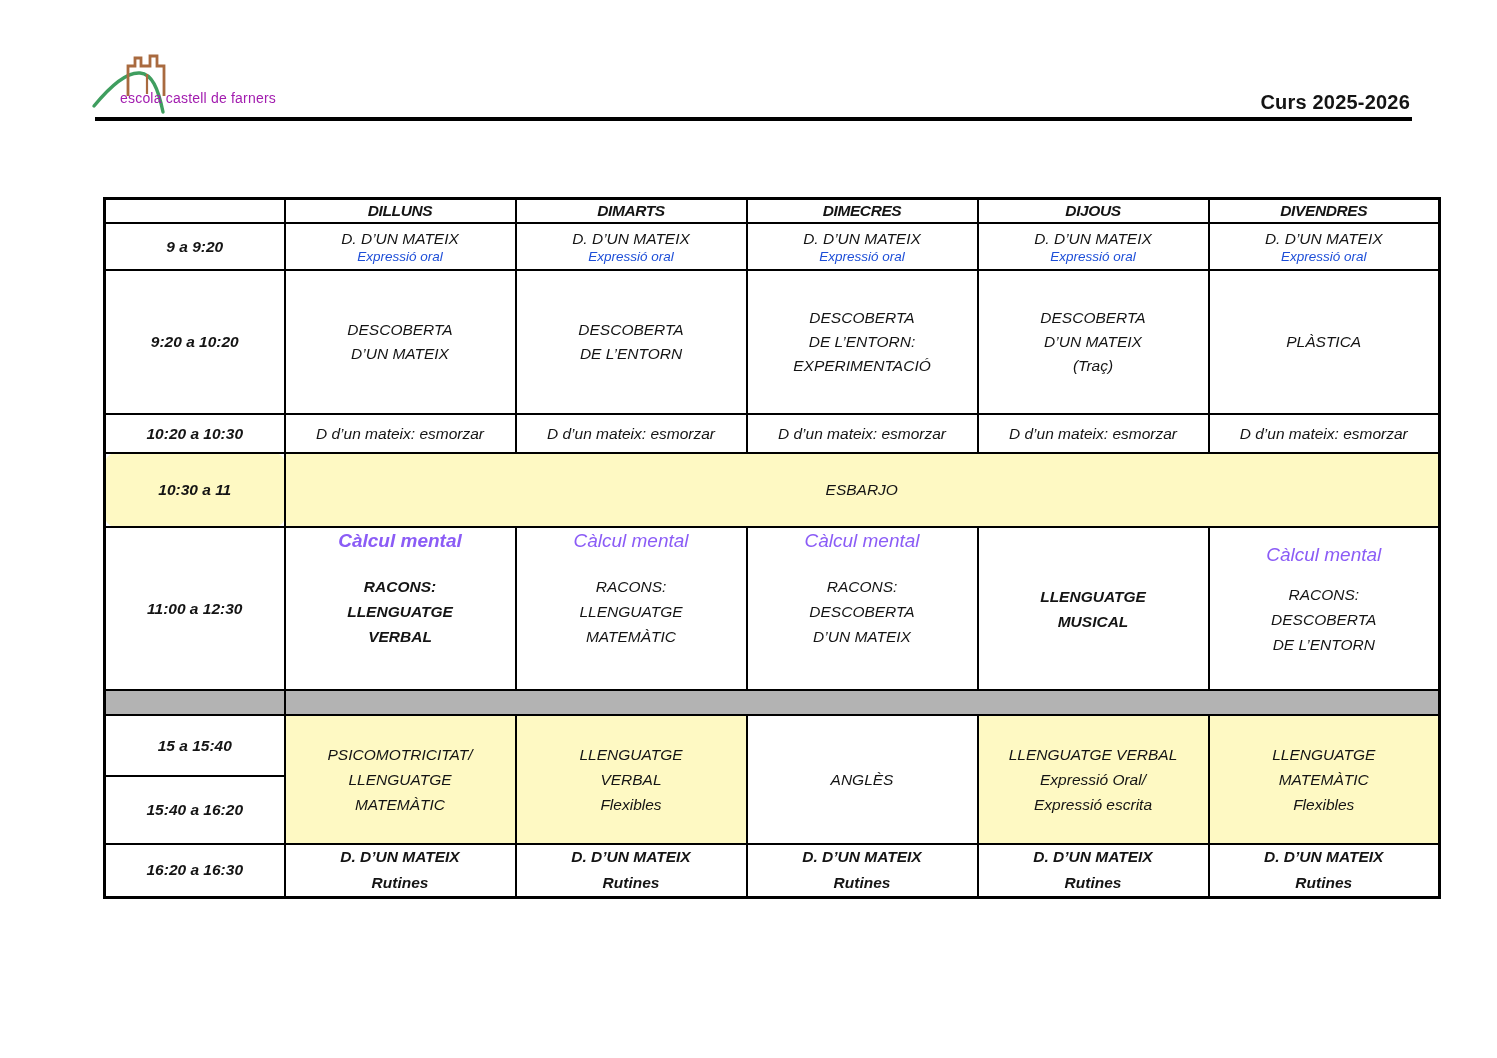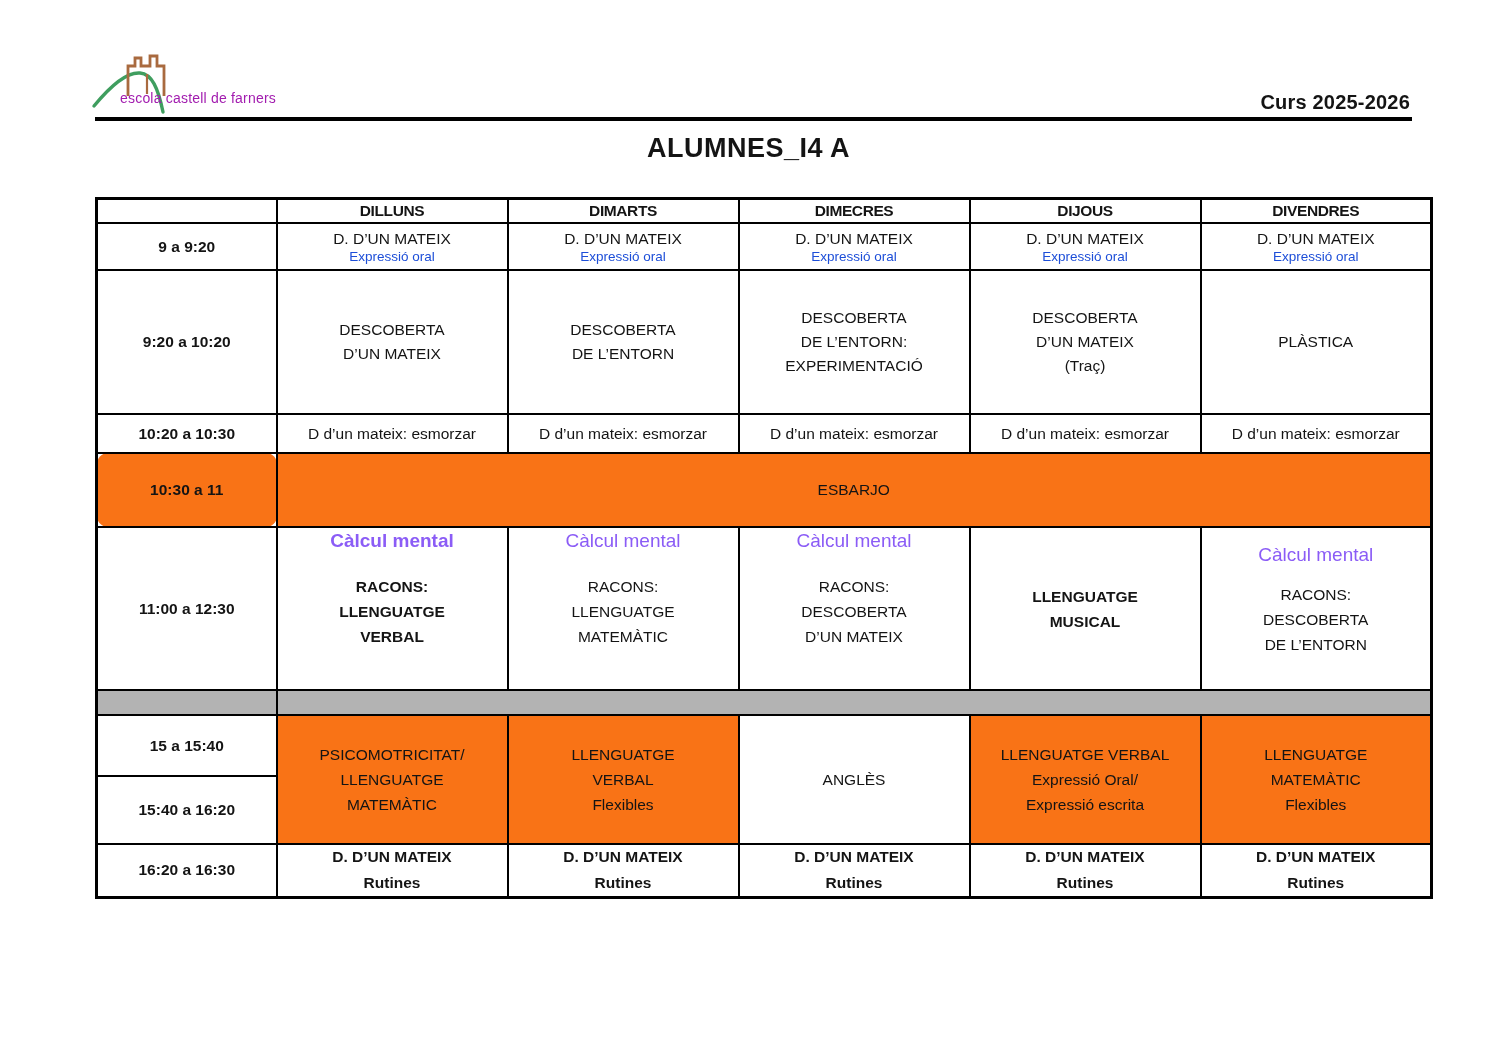--- a/index.html
+++ b/index.html
@@ -9,21 +9,21 @@
 
   
   .logo { position:absolute; left:90px; top:46px; width:240px; height:70px; }
   .logo svg { position:absolute; left:0; top:0; }
   .logo-text { position:absolute; left:30px; top:44px; font-size:14px; color:#a21caf; letter-spacing:0.2px; white-space:nowrap; }
   .rule { position:absolute; left:95px; top:117px; width:1317px; height:4px; background:#000; }
   .course { position:absolute; top:91px; right:87px; font-size:20px; font-weight:bold; letter-spacing:0.2px; }
   .title { position:absolute; top:133px; left:0; width:100%; text-align:center; font-size:27px; font-weight:bold; letter-spacing:0.5px; }
 
   
-  table.tt { position:absolute; left:95px; top:197px; width:1338px; border-collapse:collapse; table-layout:fixed; border:3px solid #000; }
+  table.tt { position:absolute; left:103px; top:197px; width:1338px; border-collapse:collapse; table-layout:fixed; border:3px solid #000;font-style:italic; }
   .tt td { border:2px solid #000; text-align:center; vertical-align:middle; padding:2px 4px; font-size:15.5px; overflow:hidden; }
   col.c-time { width:180px; }
   col.c-day  { width:231px; }
 
   tr.rh-head td { height:22px; }
   tr.rh1 td { height:47px; }
   tr.rh2 td { height:144px; }
   tr.rh3 td { height:39px; }
   tr.rh4 td { height:74px; }
   tr.rh5 td { height:163px; }
@@ -32,21 +32,21 @@
   tr.rh6b td { height:68px; }
   tr.rh7 td { height:53px; }
 
   .day-h { font-weight:bold; font-size:16px; letter-spacing:-0.4px; }
   .time  { font-weight:bold; font-size:16px;border-radius:11px; }
   .red   { color:#8b5cf6; font-size:19px; line-height:18px; }
   .sub-red { color:#1d4ed8; font-size:13.5px; margin-top:1px; }
   .stack { line-height:24px; }
   .stack25 { line-height:25px; }
   .bold  { font-weight:bold; }
-  .shade { background:#f97316; }
+  .shade { background:#fef9c3; }
   .divider td { background:#b3b3b3; }
 
   
   td.lm { vertical-align:top; padding-top:4px; }
   td.lm .lm-body { margin-top:24px; line-height:25px; }
   td.lm .red.pt { margin-top:14px; }
   td.lm .red.pt + .lm-body { margin-top:18px; }
 
   .end-main { font-weight:bold; }
   .end-sub  { font-weight:bold; margin-top:8px; }
@@ -61,21 +61,20 @@
       <path d="M4 60 C 22 38, 38 26, 50 27 C 62 28, 68 42, 73 66" fill="none" stroke="#3f9e5f" stroke-width="3.4" stroke-linecap="round"></path>
       <path d="M38 50 V20 h7 v-8 h6 v8 h9 v-10 h7 v10 h7 v30" fill="none" stroke="#a96a3f" stroke-width="2.8"></path>
       <path d="M57 28 v20" fill="none" stroke="#a96a3f" stroke-width="2.2"></path>
     </svg>
     <span class="logo-text">escola castell de farners</span>
   </div>
 
   <div class="course">Curs 2025-2026</div>
   <div class="rule"></div>
 
-  <div class="title">ALUMNES_I4 A</div>
 
   <table class="tt">
     <colgroup>
       <col class="c-time">
         <col class="c-day">
         <col class="c-day">
         <col class="c-day">
         <col class="c-day">
         <col class="c-day">
     </colgroup>

